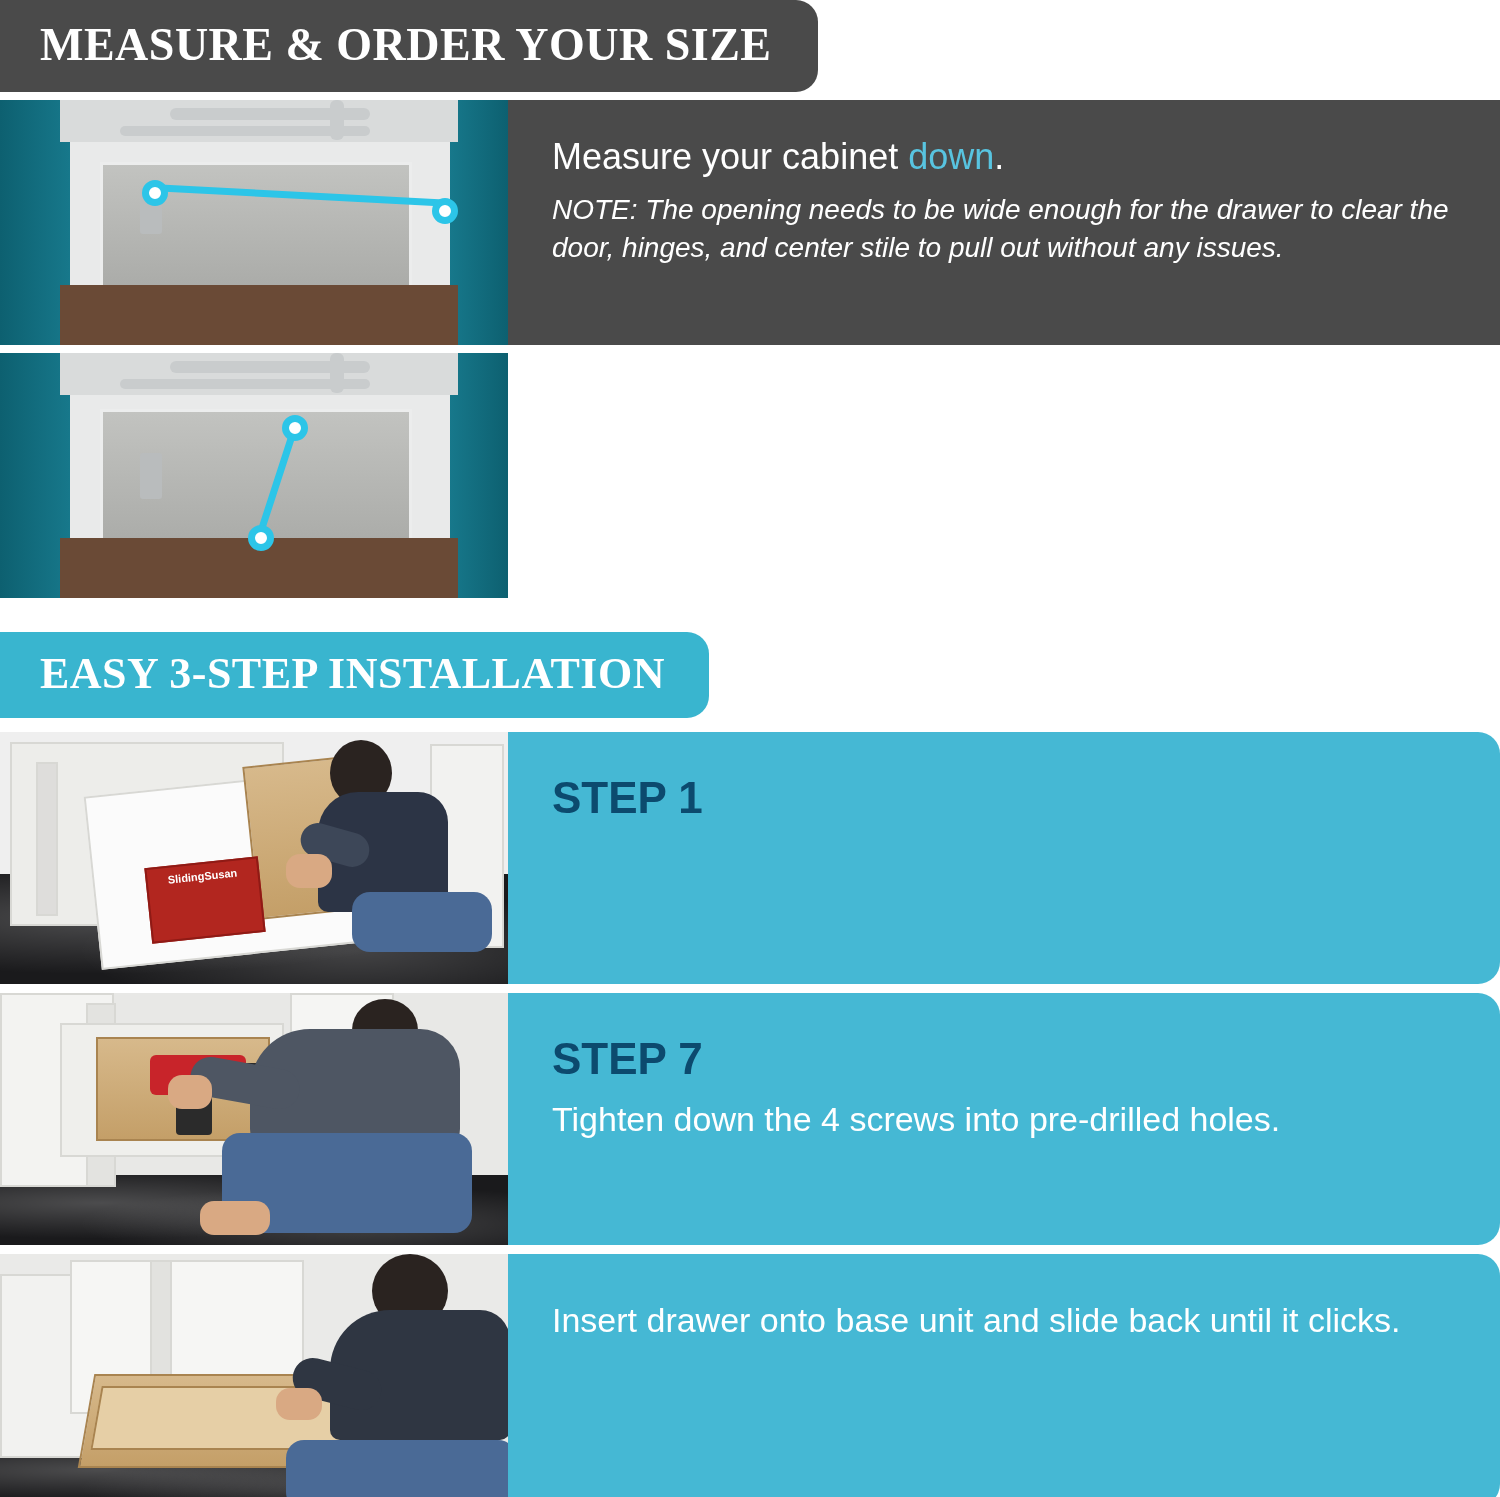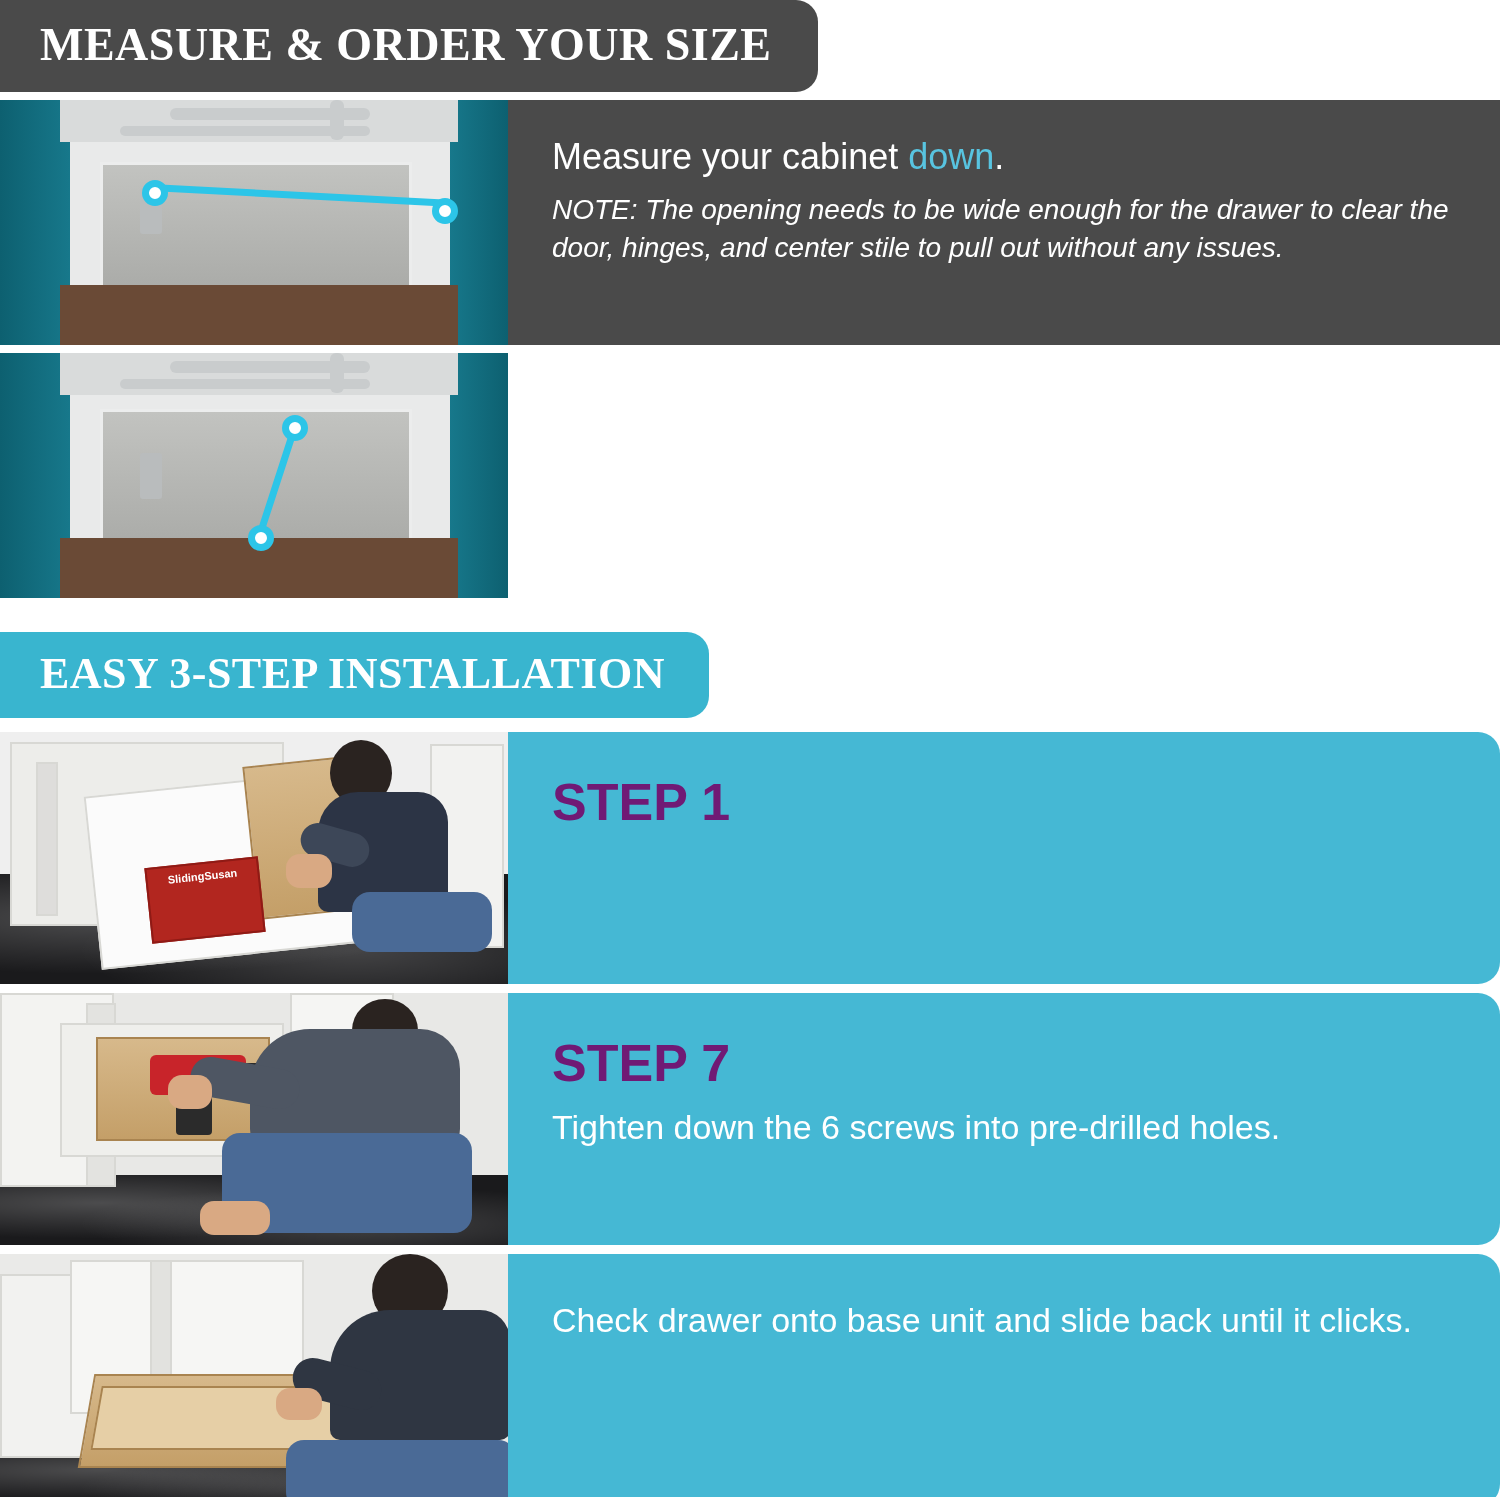--- a/index.html
+++ b/index.html
@@ -95,23 +95,23 @@
   }
   .step-text {
     flex: 1 1 auto;
     background: #45b8d4;
     color: #ffffff;
     padding: 44px 40px 20px 44px;
     box-sizing: border-box;
     border-radius: 0 22px 22px 0;
   }
   .step-title {
-    font-size: 52px;
+    font-size: 44px;
     font-weight: bold;
-    color: #701a75;
+    color: #0c4a6e;
     line-height: 1;
     margin-bottom: 16px;
   }
   .step-desc {
     font-size: 34px;
     line-height: 1.3;
     color: #ffffff;
   }
 
   
@@ -316,21 +316,21 @@
         <div class="person-head" style="left:352px; top:6px; width:66px; height:62px;"></div>
         <div class="person-body" style="left:250px; top:36px; width:210px; height:120px; background:#4e5663; border-radius:60px 40px 20px 20px;"></div>
         <div class="person-arm" style="left:190px; top:70px; width:110px; height:40px; background:#4e5663; transform: rotate(10deg);"></div>
         <div class="skin" style="left:168px; top:82px; width:44px; height:34px;"></div>
         <div class="jeans" style="left:222px; top:140px; width:250px; height:100px;"></div>
         <div class="skin" style="left:200px; top:208px; width:70px; height:34px;"></div>
       </div>
     </div>
     <div class="step-text">
       <div class="step-title">STEP 7</div>
-      <div class="step-desc">Tighten down the 6 screws into pre-drilled holes.</div>
+      <div class="step-desc">Tighten down the 4 screws into pre-drilled holes.</div>
     </div>
   </div>
 
   <div class="step-row">
     <div class="step-photo">
       <div class="scene" style="background:#eaeae8;">
         <div class="marble" style="height:60px;"></div>
         <div class="white-cab" style="left:0px; top:20px; width:90px; height:180px; background:#f2f2f0;"></div>
         <div class="white-cab" style="left:70px; top:6px; width:230px; height:150px; background:#f6f6f4;"></div>
         <div class="white-cab" style="left:150px; top:6px; width:18px; height:150px; background:#e2e2df;"></div>
@@ -339,17 +339,17 @@
         <div class="wood" style="left:96px; top:132px; width:250px; height:60px; background:#e6cfa6; transform: skewX(-10deg);"></div>
 
         <div class="person-head" style="left:372px; top:0px; width:76px; height:74px;"></div>
         <div class="person-body" style="left:330px; top:56px; width:180px; height:130px; background:#2f3642; border-radius:60px 30px 10px 10px;"></div>
         <div class="person-arm" style="left:292px; top:110px; width:90px; height:40px; background:#2f3642; transform: rotate(14deg);"></div>
         <div class="skin" style="left:276px; top:134px; width:46px; height:32px;"></div>
         <div class="jeans" style="left:286px; top:186px; width:230px; height:70px;"></div>
       </div>
     </div>
     <div class="step-text">
-      <div class="step-desc">Check drawer onto base unit and slide back until it clicks.</div>
+      <div class="step-desc">Insert drawer onto base unit and slide back until it clicks.</div>
     </div>
   </div>
 
 </div>
 
 </body></html>

